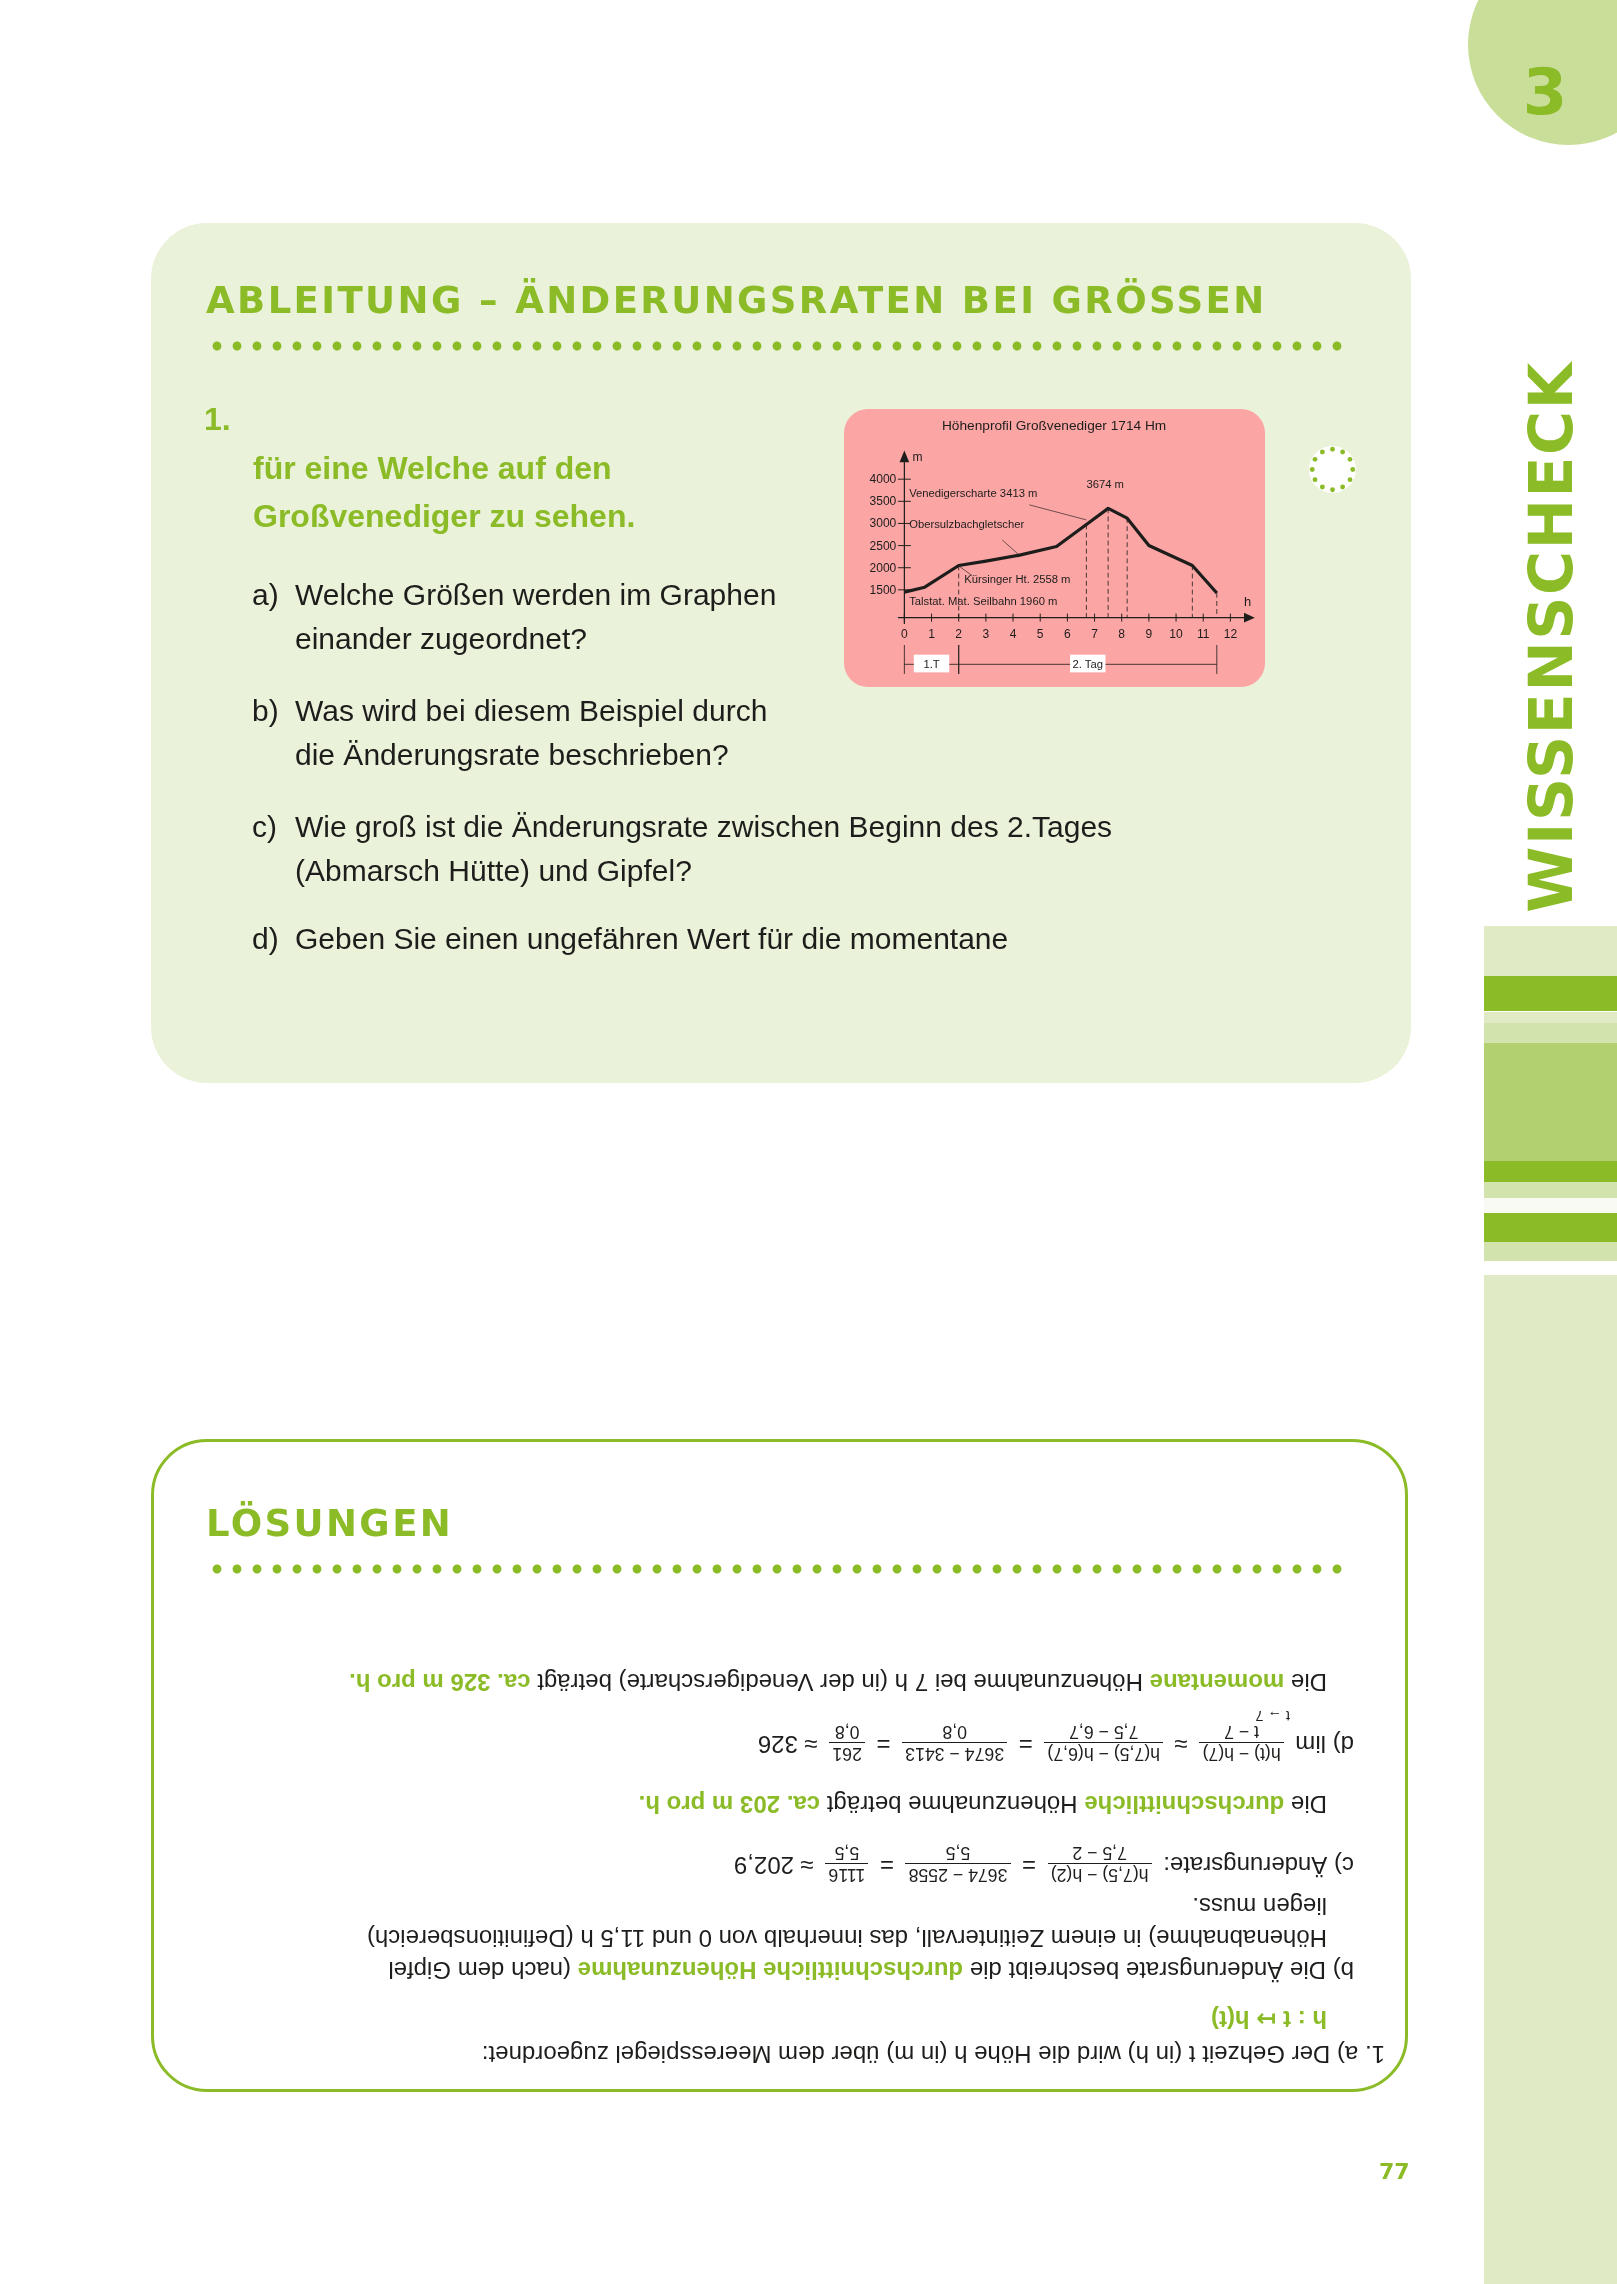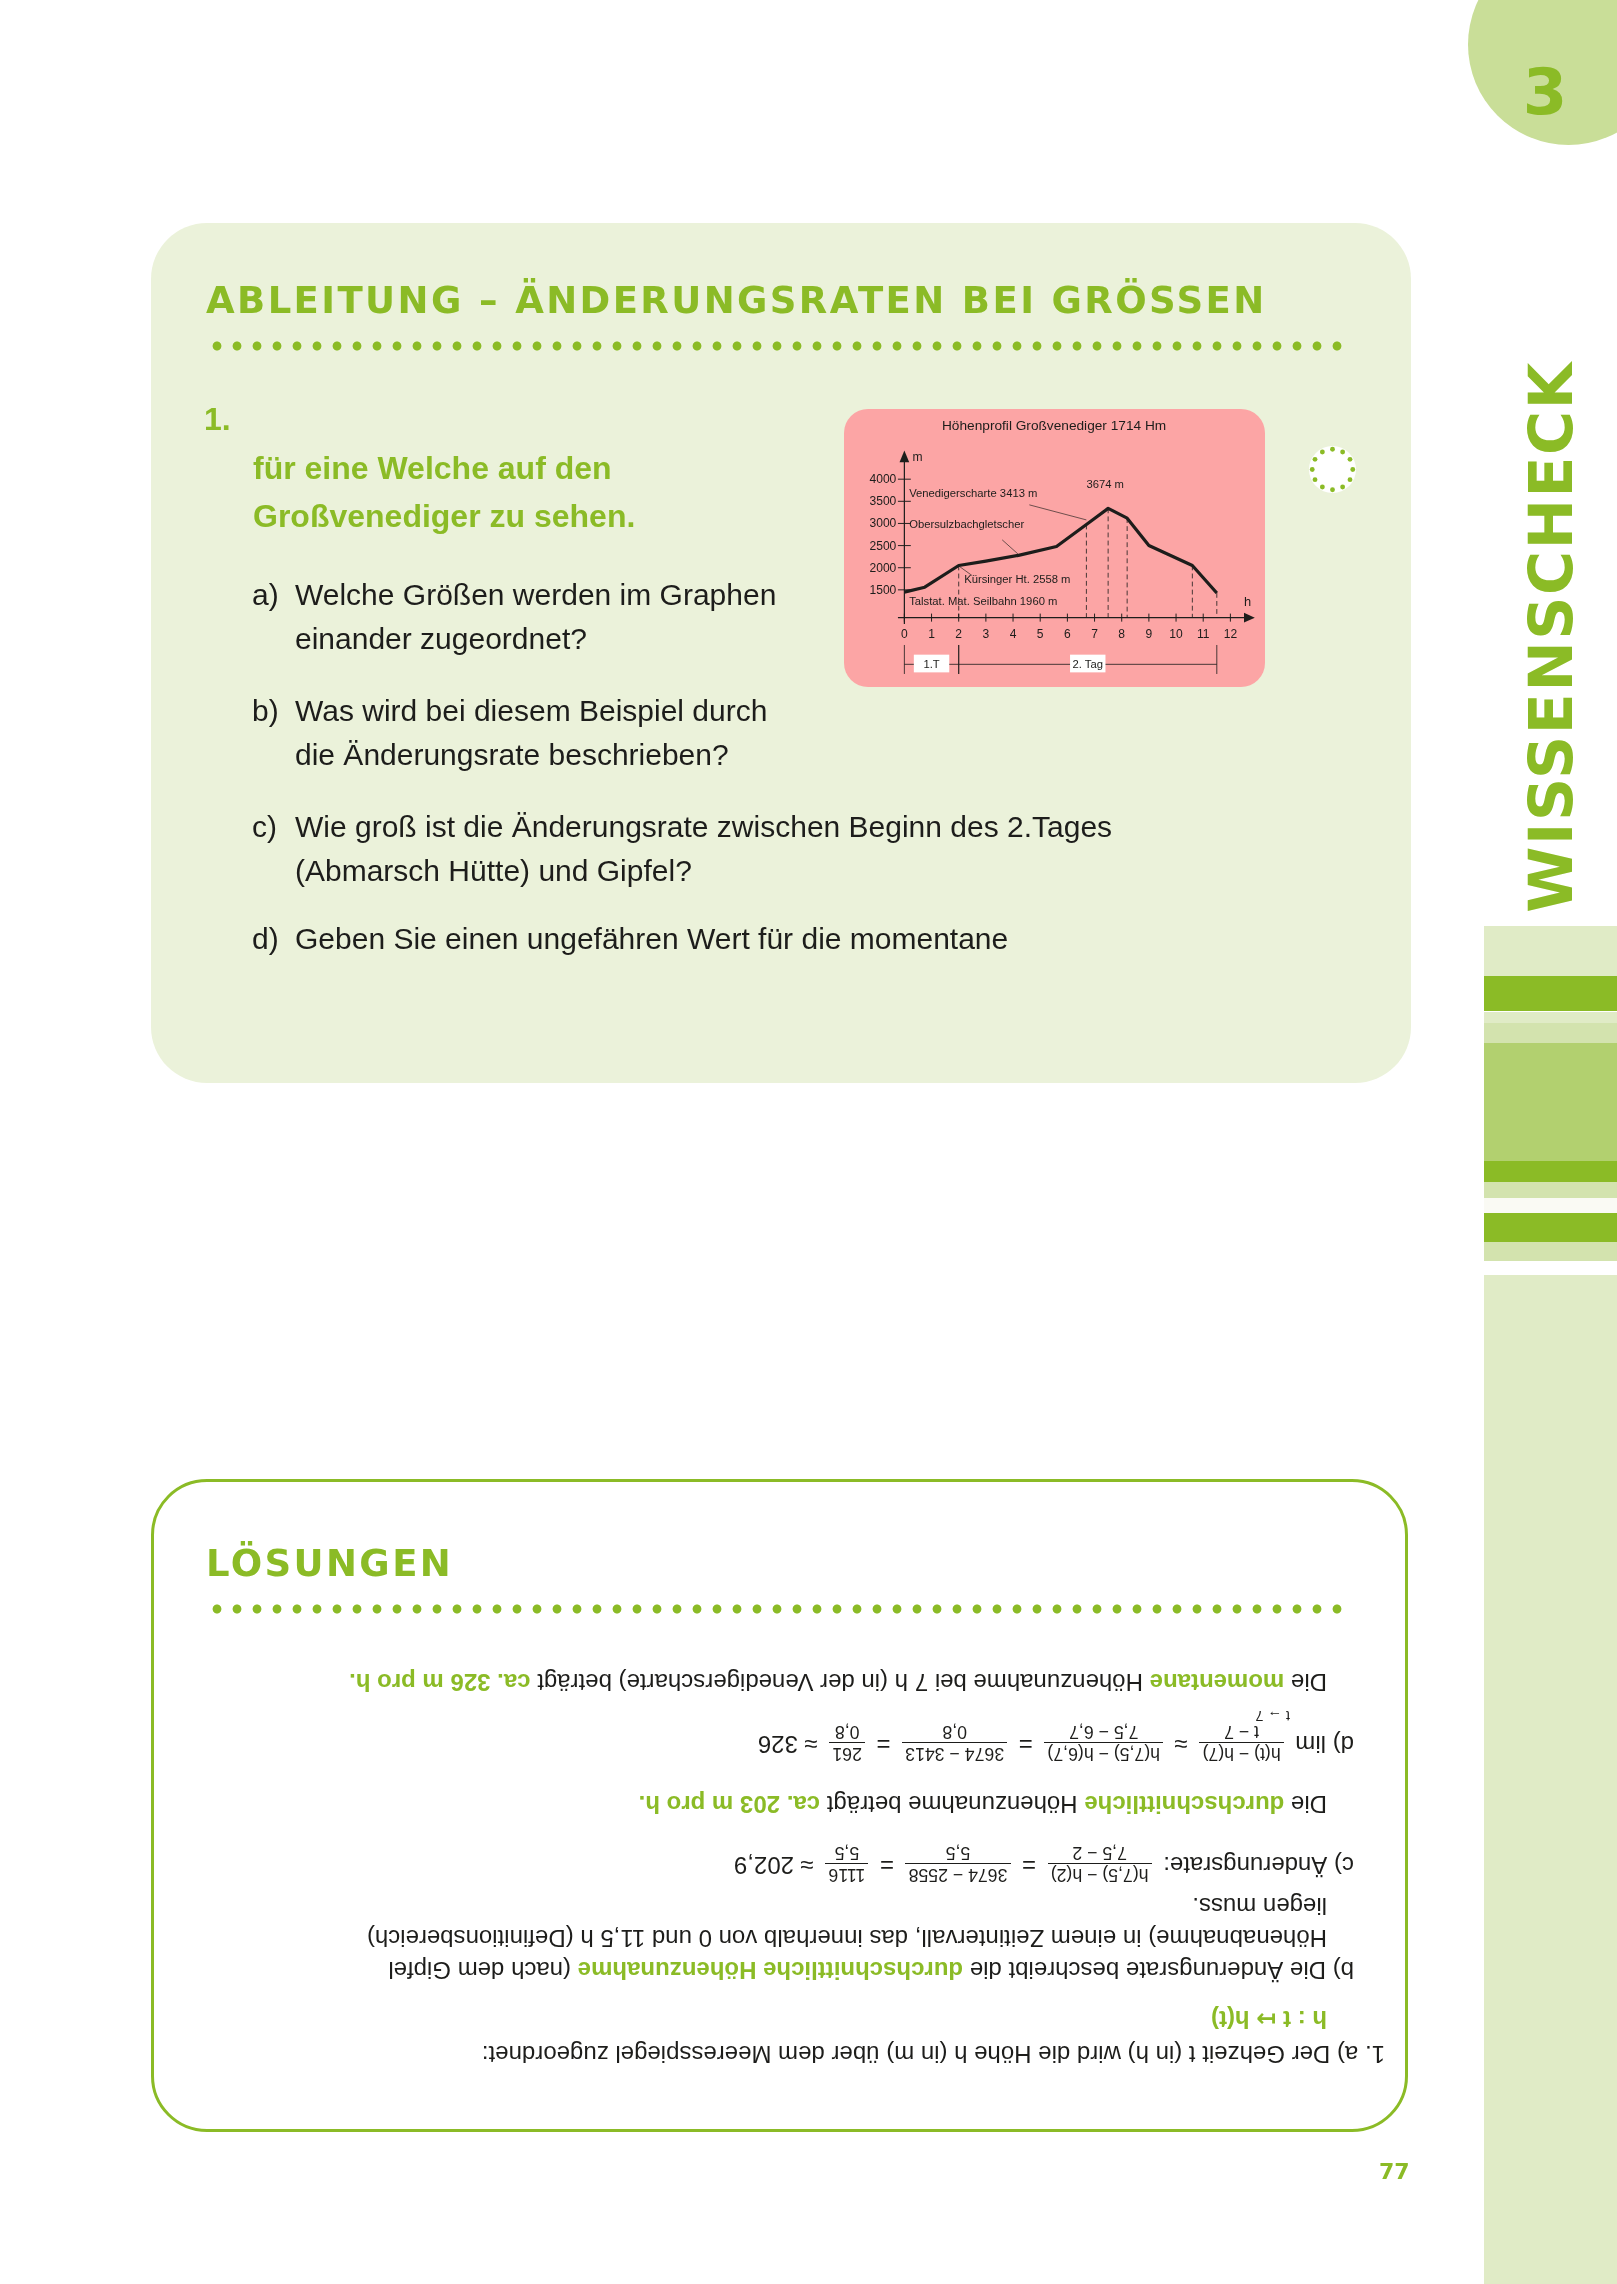--- a/index.html
+++ b/index.html
@@ -11,21 +11,21 @@
   .chapter-num{left:1521px;top:55px;width:48px;text-align:center;font-size:64px;font-weight:bold;color:#8bbb26;
                font-family:"DejaVu Sans",sans-serif;}
   
   .side-label{left:1484px;top:419px;width:134px;height:435px;}
   .side-label span{position:absolute;left:50%;top:50%;transform:translate(-50%,-50%) rotate(-90deg);
        white-space:nowrap;font-size:60px;font-weight:bold;color:#8bbb26;letter-spacing:1.6px;
        font-family:"DejaVu Sans",sans-serif;}
   .stripe{left:1484px;width:134px;}
   
   .card-top{left:151px;top:187px;width:1260px;height:860px;background:#ebf2da;border-radius:56px;margin-top:36px;}
-  .card-bottom{left:151px;top:1439px;width:1257px;height:653px;border:3.2px solid #8bbb26;border-radius:56px;box-sizing:border-box;margin-top:40px;}
+  .card-bottom{left:151px;top:1439px;width:1257px;height:653px;border:3.2px solid #8bbb26;border-radius:56px;box-sizing:border-box;}
   .section-title{font-size:37px;font-weight:bold;color:#8bbb26;letter-spacing:2.4px;font-family:"DejaVu Sans",sans-serif;}
   .dots{height:9.7px;background-image:radial-gradient(circle,#8bbb26 4px,transparent 4.8px);background-size:20px 9.7px;background-repeat:repeat-x;}
   .q-main{font-size:32px;font-weight:bold;color:#8bbb26;line-height:48px;}
   .q-sub{font-size:30px;line-height:44px;color:#1d1d1b;}
   .q-sub .lbl{position:absolute;left:0;top:0;}
   .q-sub .txt{position:absolute;left:43px;top:0;}
   
   .chart-box{left:844px;top:409px;width:421px;height:278px;background:#fca5a5;border-radius:24px;}
   .chart-box svg{position:absolute;left:0;top:0;}
   

